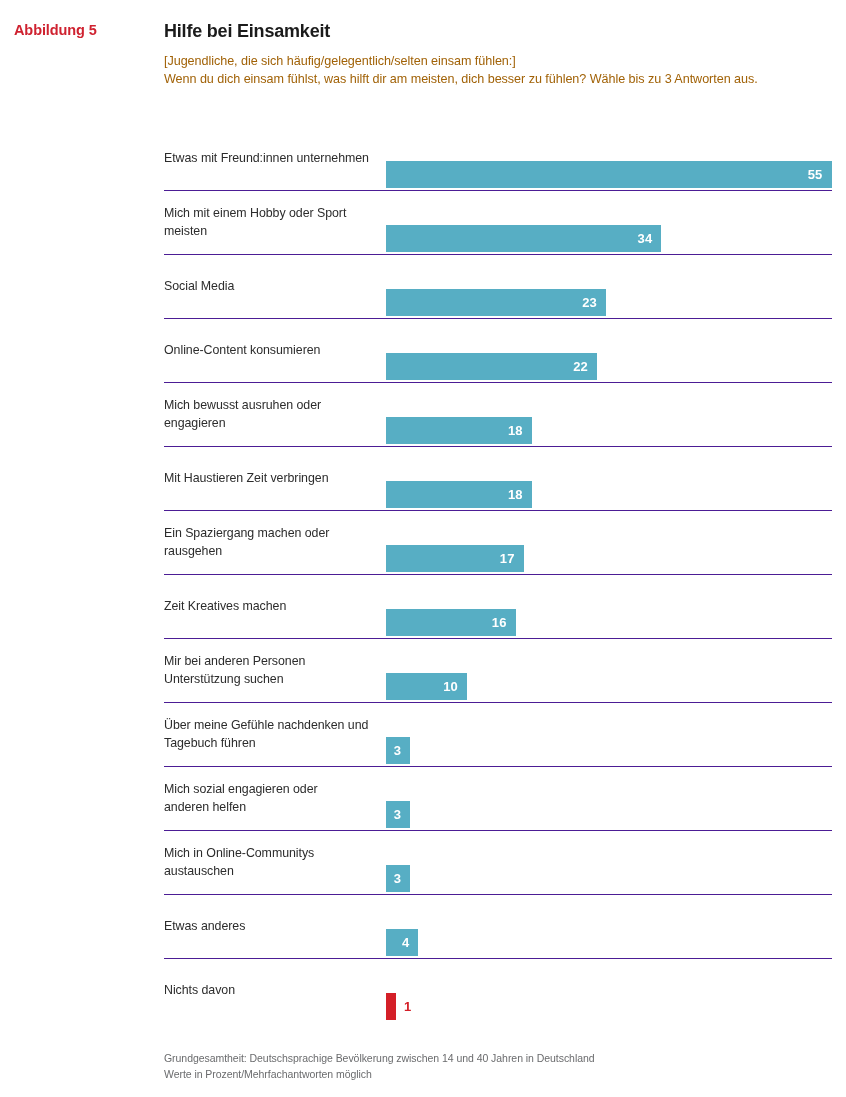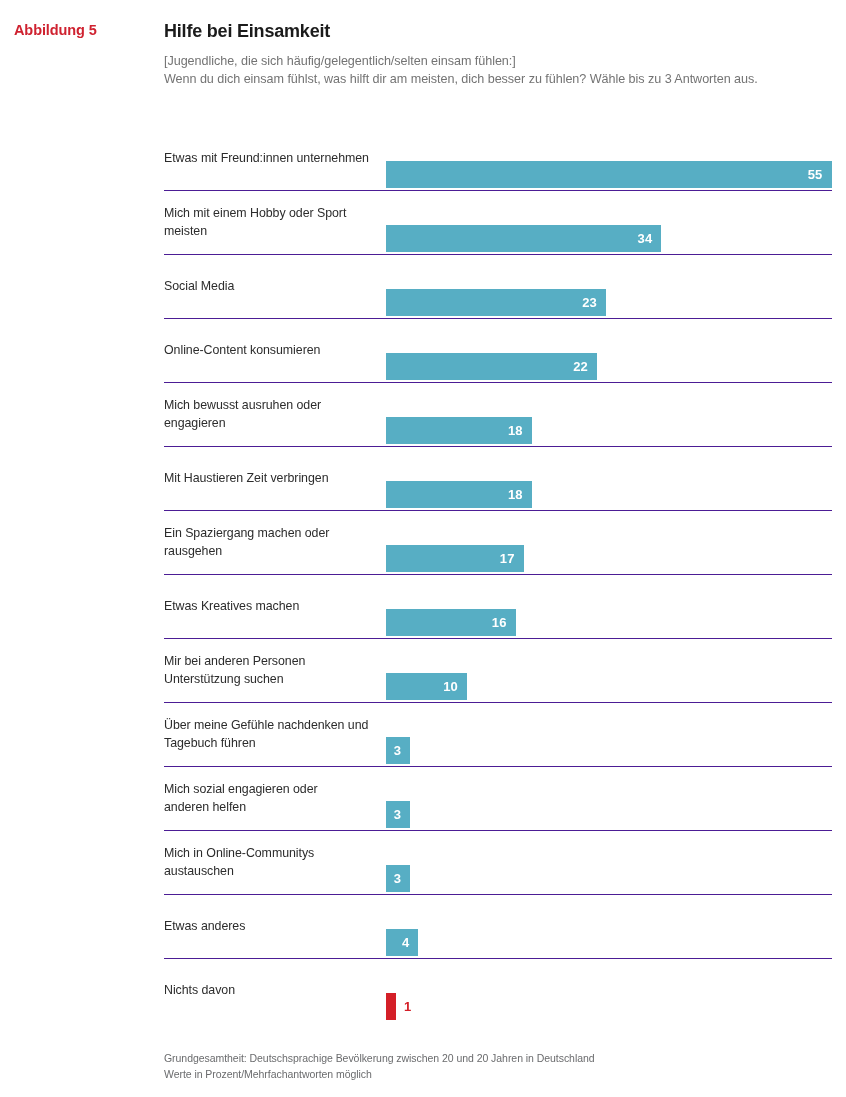--- a/index.html
+++ b/index.html
@@ -40,21 +40,21 @@
     font-size: 18px;
     font-weight: bold;
     letter-spacing: -0.2px;
     color: #1b1b1b;
     margin: 0 0 10px 0;
     line-height: 1.1;
   }
   .chart-subtitle {
     font-size: 12.6px;
     line-height: 1.48;
-    color: #737373;
+    color: #a16207;
     margin: 0;
     letter-spacing: -0.05px;
   }
   .chart-subtitle span {
     display: block;
     white-space: nowrap;
   }
 
   
   .chart {
@@ -219,21 +219,21 @@
         <span>rausgehen</span>
       </div>
       <div class="bar-area">
         <div class="bar" style="width: 137.7px; background: rgb(87, 174, 196);">
           <span class="bar-value">17</span>
         </div>
       </div>
     </div>
     <div class="row">
       <div class="row-label">
-        <span>Etwas Kreatives machen</span>
+        <span>Zeit Kreatives machen</span>
       </div>
       <div class="bar-area">
         <div class="bar" style="width: 129.6px; background: rgb(87, 174, 196);">
           <span class="bar-value">16</span>
         </div>
       </div>
     </div>
     <div class="row">
       <div class="row-label">
         <span>Mir bei anderen Personen</span>
@@ -294,15 +294,15 @@
       </div>
       <div class="bar-area">
         <div class="bar accent" style="width: 10px; background: rgb(212, 31, 40);">
           <span class="bar-value" style="color: rgb(212, 31, 40);">1</span>
         </div>
       </div>
     </div>
   </div>
 
 <div class="footnote">
-  <span>Grundgesamtheit: Deutschsprachige Bevölkerung zwischen 20 und 20 Jahren in Deutschland</span>
+  <span>Grundgesamtheit: Deutschsprachige Bevölkerung zwischen 14 und 40 Jahren in Deutschland</span>
   <span>Werte in Prozent/Mehrfachantworten möglich</span>
 </div>
 
 </body></html>

